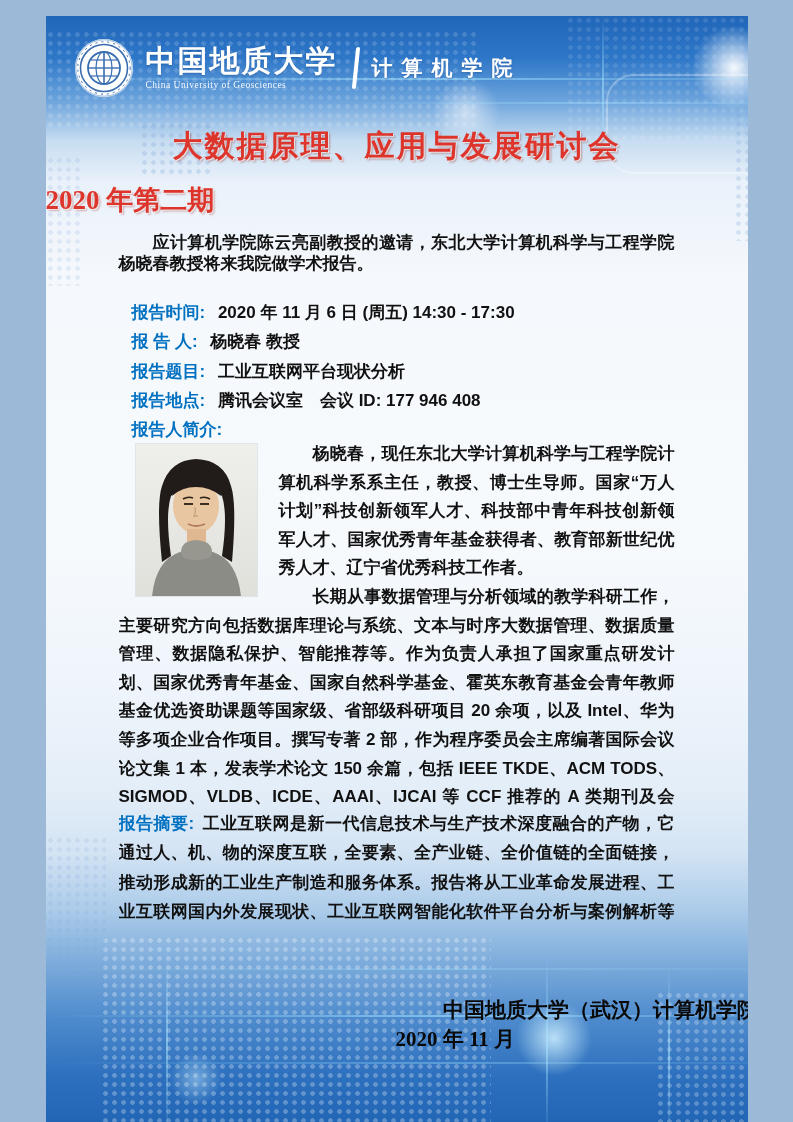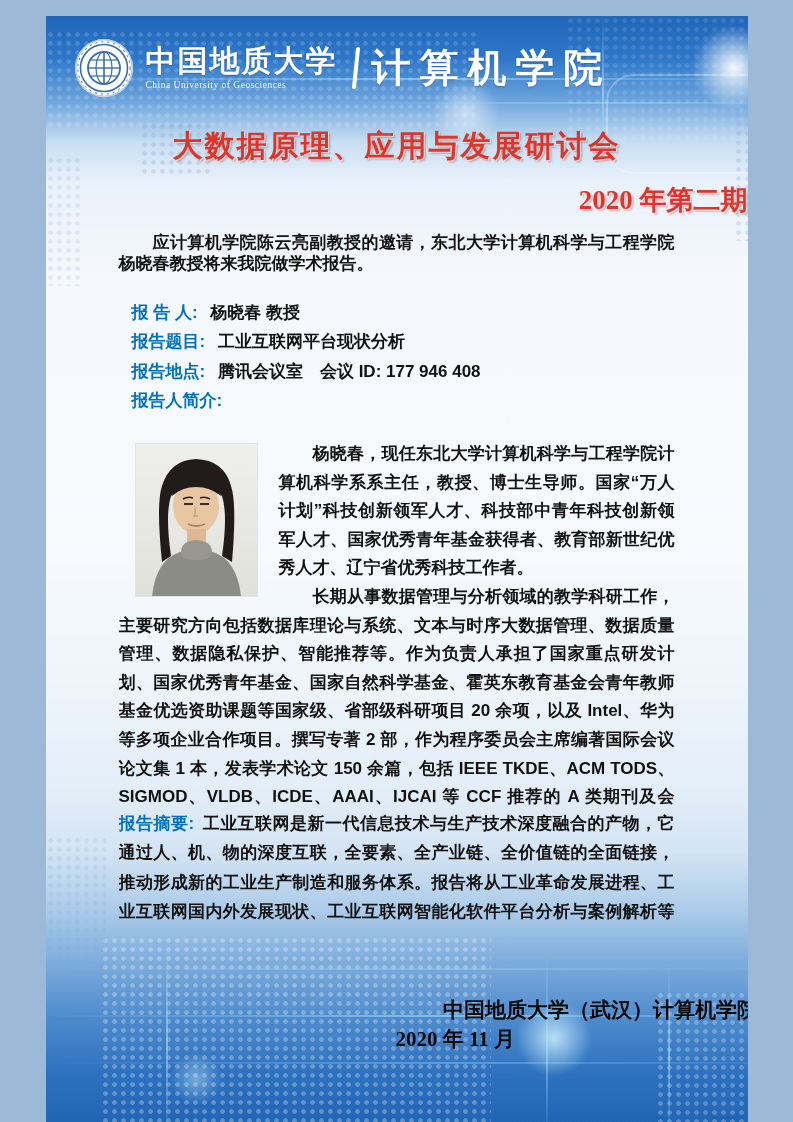--- a/index.html
+++ b/index.html
@@ -26,25 +26,25 @@
   
   .content{position:absolute;inset:0;z-index:2;}
   .sec{position:absolute;}
   
   .hdr{left:28px;top:22px;display:flex;align-items:center;color:#fff;}
   .logo{width:60px;height:60px;flex:0 0 auto;}
   .uni-block{margin-left:12px;line-height:1;}
   .uni-cn{font-family:"Liberation Serif",serif;font-weight:700;font-size:30px;letter-spacing:2px;text-shadow:0 1px 2px rgba(20,60,120,.4);}
   .uni-en{font-family:"Liberation Serif",serif;font-size:9.5px;letter-spacing:.5px;margin-top:5px;opacity:.95;}
   .divider{width:4px;height:42px;background:#fff;margin:0 14px 0 16px;transform:skewX(-6deg);border-radius:2px;}
-  .school{font-family:"Liberation Serif",serif;font-weight:700;font-size:39px;letter-spacing:9px;text-shadow:0 1px 2px rgba(20,60,120,.4);}
+  .school{font-family:"Liberation Serif",serif;font-weight:700;font-size:21px;letter-spacing:9px;text-shadow:0 1px 2px rgba(20,60,120,.4);}
   
   .t1{left:0;right:0;top:110px;text-align:center;font-size:30px;font-weight:900;letter-spacing:2px;
       color:#dd352b;text-shadow:1px 1px 0 rgba(255,255,255,.65),2px 2px 2px rgba(140,20,10,.35);}
-  .t2{left:0;right:0;top:166px;text-align:right;font-family:"Liberation Serif",serif;font-size:27px;font-weight:700;
+  .t2{left:0;right:0;top:166px;text-align:left;font-family:"Liberation Serif",serif;font-size:27px;font-weight:700;
       color:#dd352b;text-shadow:1px 1px 0 rgba(255,255,255,.6),2px 2px 2px rgba(140,20,10,.3);}
   
   .intro{left:73px;right:73px;top:216px;font-size:17px;font-weight:700;line-height:21px;text-align:justify;text-indent:2em;}
   
   .info{left:86px;right:70px;top:282px;}
   .info p{margin:0;font-size:17px;font-weight:700;line-height:29.3px;}
   .lab{color:#0070c0;}
   .val{color:#111;margin-left:8px;}
   
   .bio{left:73px;right:73px;top:424px;height:368px;overflow:hidden;font-size:17px;font-weight:700;line-height:28.6px;text-align:justify;}
@@ -110,20 +110,24 @@
       <div class="school">计算机学院</div>
     </div>
 
     <div class="sec t1">大数据原理、应用与发展研讨会</div>
     <div class="sec t2">2020 年第二期</div>
 
     <div class="sec intro">应计算机学院陈云亮副教授的邀请，东北大学计算机科学与工程学院杨晓春教授将来我院做学术报告。</div>
 
     <div class="sec info">
       <p>
+        <span class="lab">报告时间:</span>
+        <span class="val">2020 年 11 月 6 日 (周五) 14:30 - 17:30</span>
+      </p>
+      <p>
         <span class="lab">报 告 人:</span>
         <span class="val">杨晓春 教授</span>
       </p>
       <p>
         <span class="lab">报告题目:</span>
         <span class="val">工业互联网平台现状分析</span>
       </p>
       <p>
         <span class="lab">报告地点:</span>
         <span class="val">腾讯会议室　会议 ID: 177 946 408</span>

